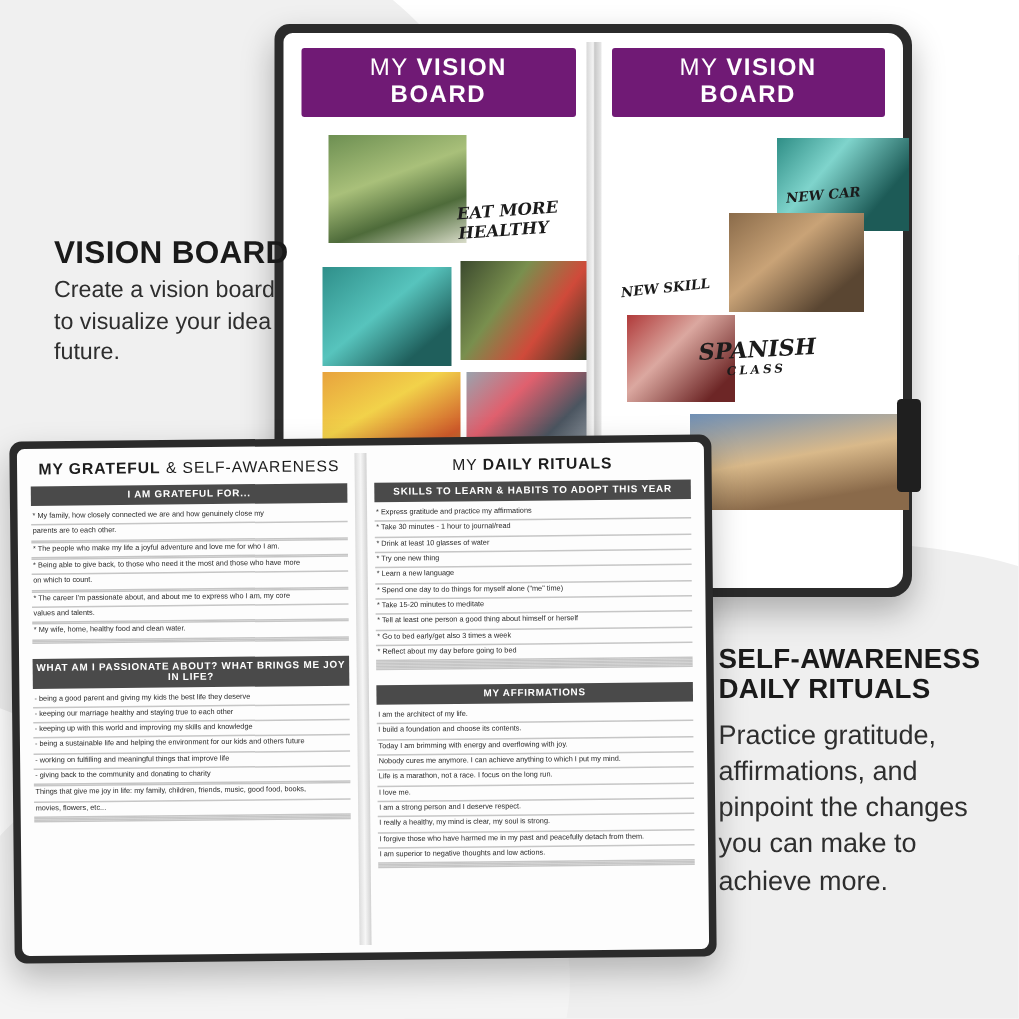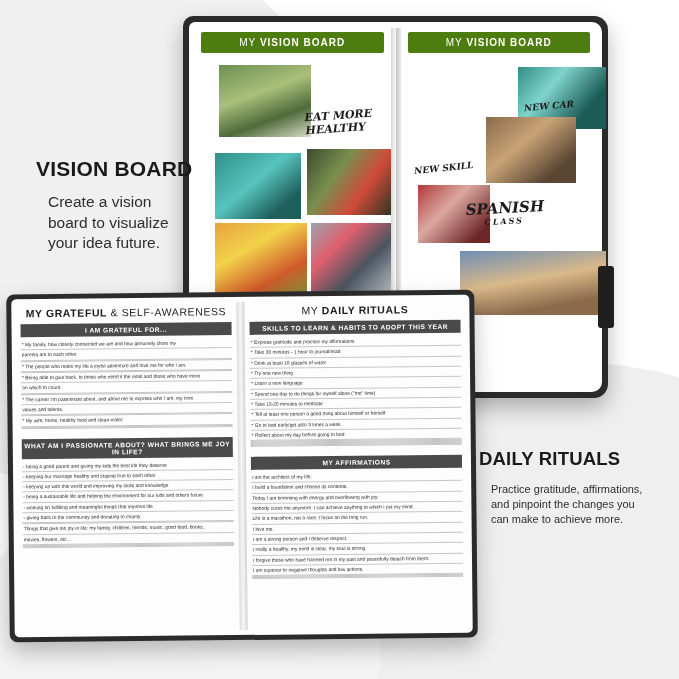--- a/index.html
+++ b/index.html
@@ -45,22 +45,22 @@
     background:linear-gradient(to right,#d8d8d8,#f4f4f4 45%,#c9c9c9 55%,#e8e8e8);
   }
   .book-strap{
     position:absolute;right:-6px;top:250px;width:16px;height:62px;
     background:#1f1f1f;border-radius:3px;
   }
   .page{
     position:relative;width:50%;height:100%;padding:10px 12px;box-sizing:border-box;
   }
   .page-head{
-    background:#4d7c0f;color:#fff;text-align:center;
-    font-size:10px;letter-spacing:1px;padding:5px 16px;border-radius:2px;
+    background:#701a75;color:#fff;text-align:center;
+    font-size:16px;letter-spacing:1px;padding:5px 16px;border-radius:2px;
     font-weight:700;
   }
   .page-head .light{font-weight:400;}
   .collage{position:relative;height:300px;margin-top:8px;}
   .ph{position:absolute;background:#c9c9c9;overflow:hidden;}
   .ph::after{content:"";position:absolute;inset:0;}
   .script{
     position:absolute;font-family:"DejaVu Serif", serif;font-style:italic;
     color:#1b1b1b;font-weight:700;
   }
@@ -120,25 +120,25 @@
   .lines{font-size:4.9px;color:#2a2a2a;line-height:1.9;}
   .lines .ln{
     border-bottom:.6px solid #c6c6c6;white-space:nowrap;overflow:hidden;
     padding-left:1px;
   }
   .lines .ln.blank{color:transparent;}
 
   
   .tb{position:absolute;color:#1a1a1a;}
   .tb h2{margin:0 0 4px;font-size:21px;font-weight:700;letter-spacing:.2px;line-height:1.05;}
-  .tb p{margin:12px;font-size:15.5px;line-height:1.32;color:#2e2e2e;}
+  .tb p{margin:0;font-size:15.5px;line-height:1.32;color:#2e2e2e;}
   .tb-left{left:36px;top:158px;width:160px;}
   .tb-right{right:14px;top:408px;width:186px;}
   .tb-right h2{font-size:18.5px;line-height:1.12;margin-bottom:8px;}
-  .tb-right p{font-size:11px;line-height:1.34;}
+  .tb-right p{font-size:18px;line-height:1.34;}
 </style>
 </head>
 <body>
 
 <div class="stage">
   <div class="bg-swoosh-1"></div>
   <div class="bg-swoosh-2"></div>
   <div class="bg-swoosh-3"></div>
 
   <div class="book">
@@ -268,18 +268,18 @@
   </div>
 
   <div class="tb tb-left">
     <h2>VISION BOARD</h2>
     <p>Create a vision board to visualize your idea future.</p>
   </div>
 
   <div class="tb tb-right">
     <h2>
       <br>
-      <br>
+      <span>SELF-AWARENESS</span><br>
       <span>DAILY RITUALS</span>
     </h2>
     <p>Practice gratitude, affirmations, and pinpoint the changes you can make to achieve more.</p>
   </div>
 </div>
 
 </body></html>

